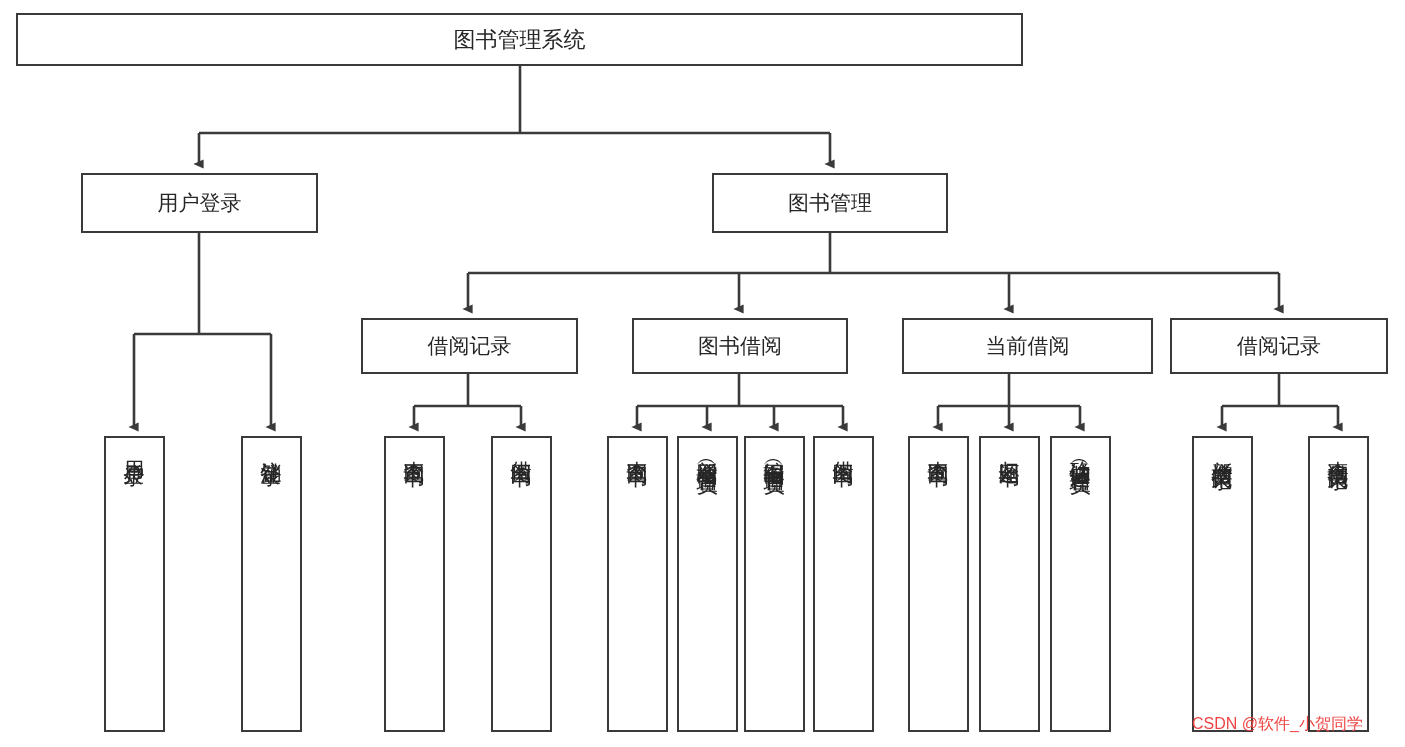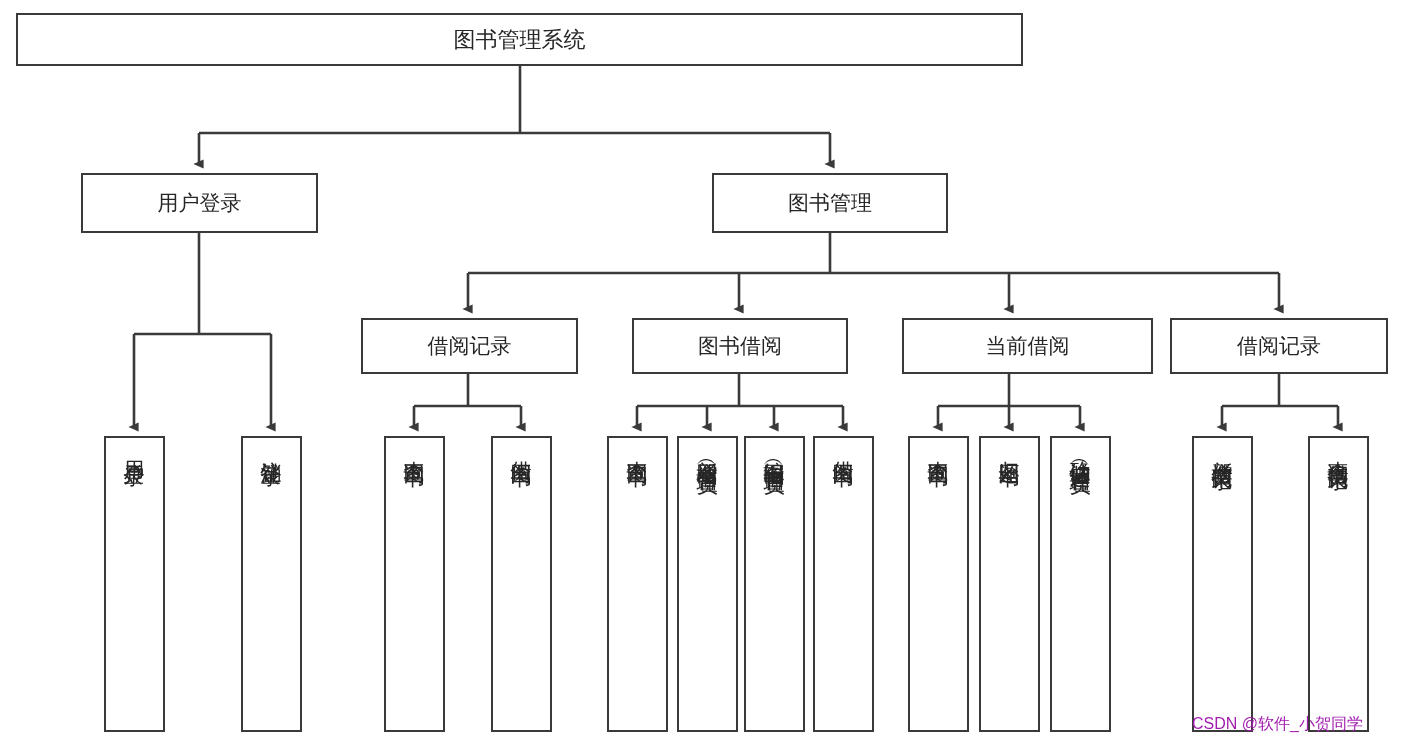--- a/index.html
+++ b/index.html
@@ -63,21 +63,21 @@
     font-size: 21px;
     letter-spacing: 2px;
     line-height: 1.0;
     white-space: nowrap;
   }
   .watermark {
     position: absolute;
     left: 1192px;
     top: 714px;
     font-size: 16px;
-    color: #a21caf;
+    color: #ef4444;
     white-space: nowrap;
     z-index: 5;
   }
 </style>
 </head>
 <body>
 
 <div id="canvas">
 
   <svg id="edges" viewBox="0 0 1405 747" xmlns="http://www.w3.org/2000/svg">

